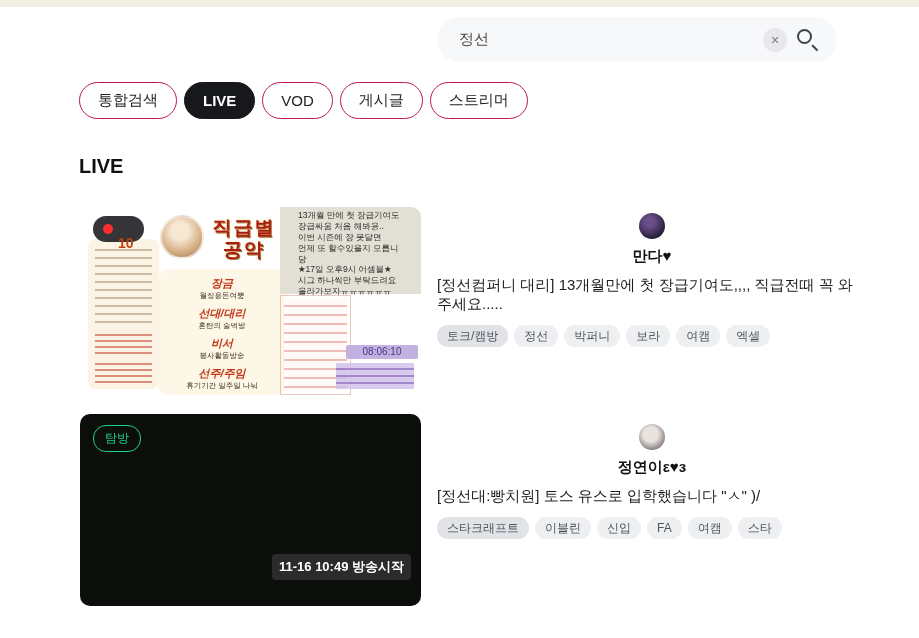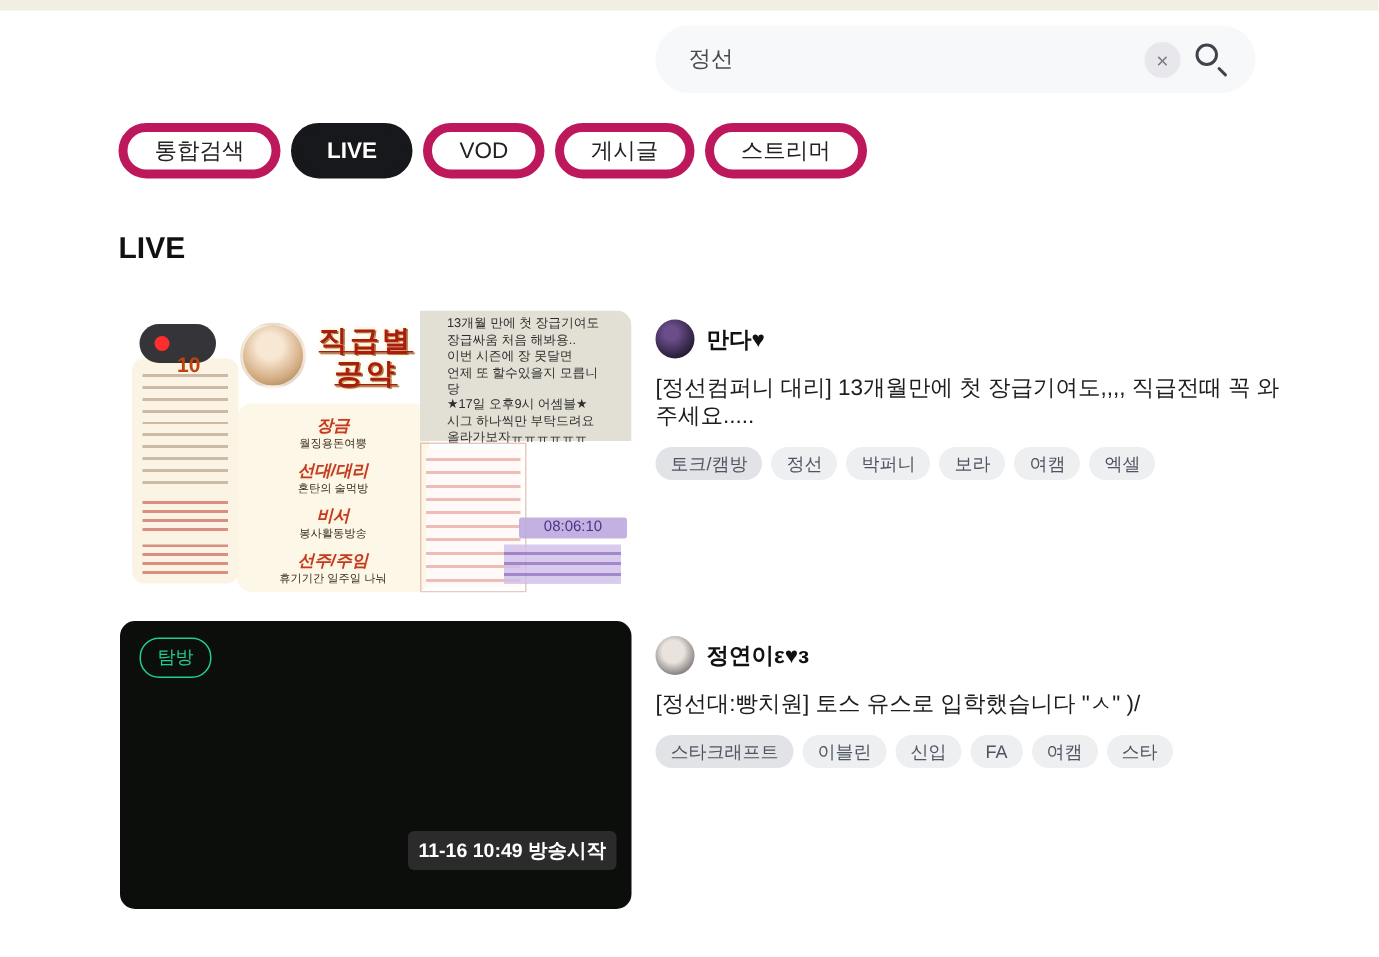--- a/index.html
+++ b/index.html
@@ -17,21 +17,21 @@
   .clear-btn { width:24px; height:24px; border-radius:50%; background:#e8e8ec; border:none;
     color:#7a7a85; font-size:14px; line-height:22px; text-align:center; cursor:pointer; margin-right:8px; }
   .mag { position:relative; width:26px; height:26px; margin-right:16px; cursor:pointer; }
   .mag-circle { position:absolute; left:2px; top:2px; width:15px; height:15px;
     border:2px solid #3f434a; border-radius:50%; }
   .mag-handle { position:absolute; left:17px; top:17px; width:8px; height:2px;
     background:#3f434a; transform:rotate(45deg); transform-origin:left center; border-radius:1px; }
 
   
   .chips { position:absolute; left:79px; top:82px; display:flex; gap:7px; }
-  .chip { height:37px; padding:0 18px; border-radius:19px; border:6px solid #be185d;
+  .chip { height:37px; padding:0 18px; border-radius:19px; border:1px solid #be185d;
     background:#fff; color:#222; font-size:15px; display:flex; align-items:center; cursor:pointer; }
   .chip.active { background:#17181b; border-color:#17181b; color:#fff; font-weight:bold; }
 
   .section-title { position:absolute; left:79px; top:155px; font-size:20px; font-weight:bold; color:#111; }
 
   
   .thumb { position:absolute; left:80px; width:341px; border-radius:10px; overflow:hidden; cursor:pointer; }
   .thumb1 { top:207px; height:188px;
     background:
       radial-gradient(circle at 0% 0%, rgba(55,30,15,.85), rgba(55,30,15,0) 32%),
@@ -50,21 +50,21 @@
     background:rgba(250,241,220,.78); border-radius:8px; padding:10px 7px; }
   .panel-left .rows { height:78px;
     background:repeating-linear-gradient(180deg, rgba(125,92,60,.38) 0 2px, transparent 2px 8px); }
   .panel-left .red-block { margin-top:7px; height:22px;
     background:repeating-linear-gradient(180deg, rgba(190,60,45,.55) 0 2px, transparent 2px 6px); }
   .poster-photo { position:absolute; left:80px; top:8px; width:44px; height:44px; border-radius:50%;
     background:radial-gradient(circle at 45% 35%, #f7e7d3 25%, #d3ab80 65%, #8a6a4a);
     border:2px solid rgba(255,255,255,.65); }
   .poster-heading { position:absolute; left:118px; top:10px; width:92px;
     font-size:19px; line-height:1.15; font-weight:bold; color:#a81d10; letter-spacing:2px;
-    text-shadow:0 0 3px #ffe19c, 1px 1px 0 #7a4a16; text-align:center;text-decoration:underline; }
+    text-shadow:0 0 3px #ffe19c, 1px 1px 0 #7a4a16; text-align:center; }
   .panel-center { position:absolute; left:78px; top:62px; width:128px; height:126px;
     background:rgba(252,245,227,.82); border-radius:10px; padding-top:7px; text-align:center; }
   .pledge { margin-bottom:5px; }
   .pledge .rank { color:#c0392b; font-weight:bold; font-size:11px; text-shadow:0 0 2px #ffe9b0;font-style:italic; }
   .pledge .desc { color:#3a2a18; font-size:7.5px; }
   .notice { position:absolute; left:200px; top:0; width:141px; height:87px;
     background:#e2dfd5; color:#2d2d2d; font-size:8.5px; line-height:1.28; padding:3px 18px; }
   .mini-table { position:absolute; left:200px; top:88px; width:71px; height:100px;
     background:rgba(255,250,247,.92);
     border:1px solid rgba(200,120,100,.4);
@@ -79,21 +79,21 @@
     background-clip:content-box; padding:2px 4px; }
 
   .category-badge { position:absolute; left:13px; top:11px; padding:4px 11px; border-radius:13px;
     border:1.5px solid #1fd18c; color:#1fd18c; font-size:12px; background:transparent; }
   .start-pill { position:absolute; right:10px; bottom:26px; padding:4px 7px; border-radius:4px;
     background:rgba(46,46,46,.92); color:#fff; font-size:13px; font-weight:bold; }
 
   
   .info { position:absolute; left:437px; width:430px; }
   .info1 { top:213px; } .info2 { top:424px; }
-  .byline { display:flex; align-items:center; gap:8px; cursor:pointer; }
+  .byline { display:flex; align-items:center; gap:8px; cursor:pointer;flex-direction:column; }
   .avatar { width:26px; height:26px; border-radius:50%; }
   .avatar1 { background:radial-gradient(circle at 40% 35%, #6a4d8a 20%, #2a203a 70%, #120d1c); }
   .avatar2 { background:radial-gradient(circle at 45% 40%, #e9e2dd 35%, #8e8a88 70%, #3a3734); }
   .streamer-name { font-size:15px; font-weight:bold; color:#111; }
   .stream-title { margin-top:10px; font-size:15px; color:#1d1d1f; cursor:pointer; }
   .tags { margin-top:11px; display:flex; gap:6px; flex-wrap:wrap; }
   .tag { height:22px; padding:0 10px; border-radius:11px; background:#edeff1; color:#4e5560;
     font-size:12px; display:flex; align-items:center; cursor:pointer; }
   .tag.first { background:#e1e3e7; }
 </style>

